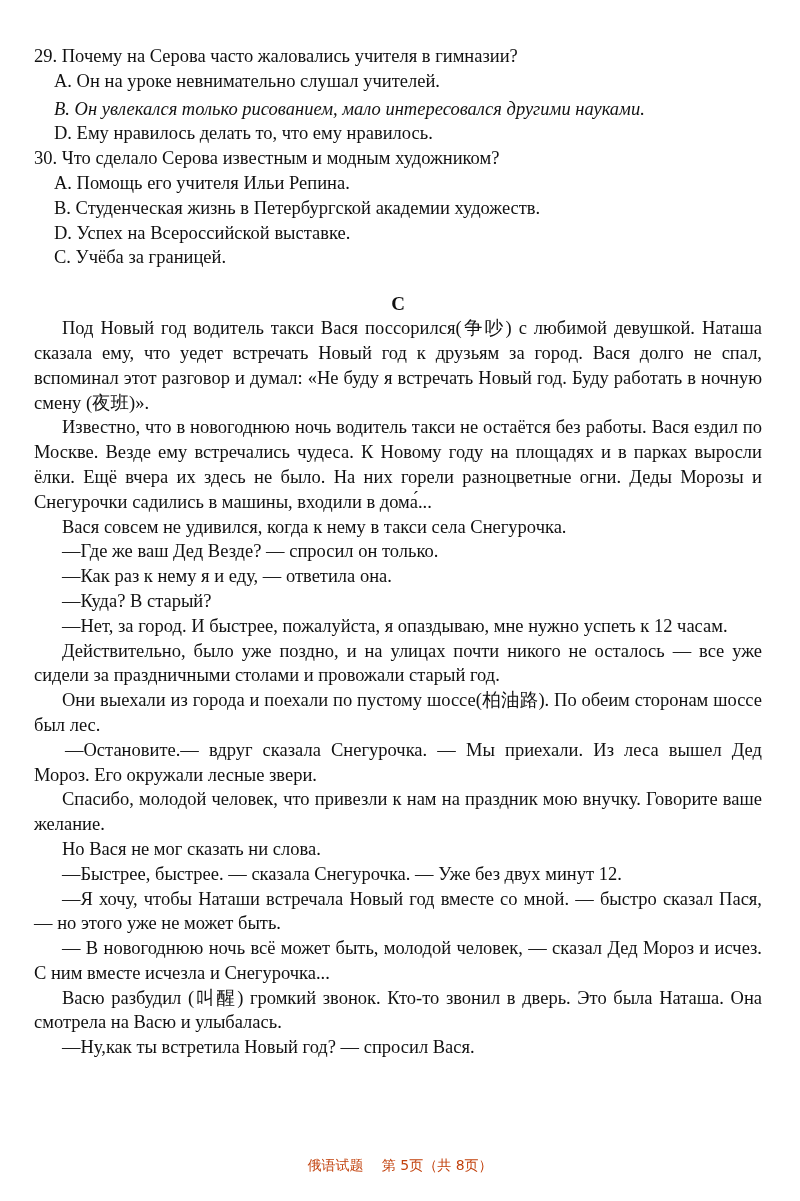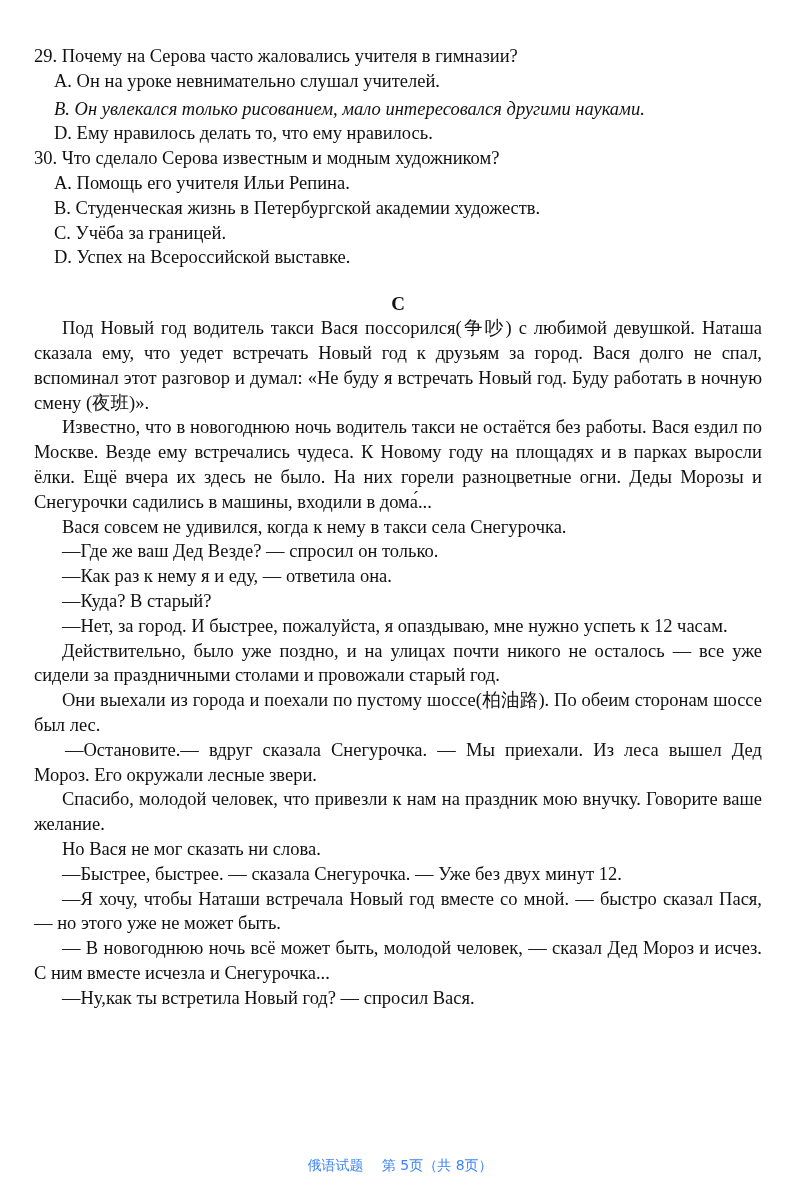--- a/index.html
+++ b/index.html
@@ -35,63 +35,64 @@
     text-align: justify;
   }
   .para.dialog-spaced { text-indent: 31px; }
   .footer {
     position: absolute;
     top: 1157px;
     left: 0;
     width: 800px;
     text-align: center;
     font-size: 14px;
-    color: #3b82f6;
+    color: #c2410c;
     font-family: "DejaVu Sans", sans-serif;
   }
   .footer span + span { margin-left: 14px; }
 </style>
 </head>
 <body>
 
 <div class="page">
 
   <div>
     <p class="q-stem">29. Почему на Серова часто жаловались учителя в гимназии?</p>
     <p class="q-option">A. Он на уроке невнимательно слушал учителей.</p>
     <p class="q-option gap">B. Он увлекался только рисованием, мало интересовался другими науками.</p>
     <p class="q-option">D. Ему нравилось делать то, что ему нравилось.</p>
   </div>
 
   <div>
     <p class="q-stem">30. Что сделало Серова известным и модным художником?</p>
     <p class="q-option">A. Помощь его учителя Ильи Репина.</p>
     <p class="q-option">B. Студенческая жизнь в Петербургской академии художеств.</p>
+    <p class="q-option">D. Успех на Всероссийской выставке.</p>
     <p class="q-option">C. Учёба за границей.</p>
-    <p class="q-option">D. Успех на Всероссийской выставке.</p>
   </div>
 
   <h2 class="section-title">С</h2>
 
   <div>
     <p class="para">Под Новый год водитель такси Вася поссорился(争吵) с любимой девушкой. Наташа сказала ему, что уедет встречать Новый год к друзьям за город. Вася долго не спал, вспоминал этот разговор и думал: «Не буду я встречать Новый год. Буду работать в ночную смену (夜班)».</p>
     <p class="para">Известно, что в новогоднюю ночь водитель такси не остаётся без работы. Вася ездил по Москве. Везде ему встречались чудеса. К Новому году на площадях и в парках выросли ёлки. Ещё вчера их здесь не было. На них горели разноцветные огни. Деды Морозы и Снегурочки садились в машины, входили в дома́...</p>
     <p class="para">Вася совсем не удивился, когда к нему в такси села Снегурочка.</p>
     <p class="para">—Где же ваш Дед Везде? — спросил он только.</p>
     <p class="para">—Как раз к нему я и еду, — ответила она.</p>
     <p class="para">—Куда? В старый?</p>
     <p class="para">—Нет, за город. И быстрее, пожалуйста, я опаздываю, мне нужно успеть к 12 часам.</p>
     <p class="para">Действительно, было уже поздно, и на улицах почти никого не осталось — все уже сидели за праздничными столами и провожали старый год.</p>
     <p class="para">Они выехали из города и поехали по пустому шоссе(柏油路). По обеим сторонам шоссе был лес.</p>
     <p class="para dialog-spaced">—Остановите.— вдруг сказала Снегурочка. — Мы приехали. Из леса вышел Дед Мороз. Его окружали лесные звери.</p>
     <p class="para">Спасибо, молодой человек, что привезли к нам на праздник мою внучку. Говорите ваше желание.</p>
     <p class="para">Но Вася не мог сказать ни слова.</p>
     <p class="para">—Быстрее, быстрее. — сказала Снегурочка. — Уже без двух минут 12.</p>
     <p class="para">—Я хочу, чтобы Наташи встречала Новый год вместе со мной. — быстро сказал Пася, — но этого уже не может быть.</p>
     <p class="para">— В новогоднюю ночь всё может быть, молодой человек, — сказал Дед Мороз и исчез. С ним вместе исчезла и Снегурочка...</p>
+    <p class="para">Васю разбудил (叫醒) громкий звонок. Кто-то звонил в дверь. Это была Наташа. Она смотрела на Васю и улыбалась.</p>
     <p class="para">—Ну,как ты встретила Новый год? — спросил Вася.</p>
   </div>
 
 </div>
 
 <div class="footer">
   <span>俄语试题</span>
   <span>第 5页（共 8页）</span>
 </div>
 

